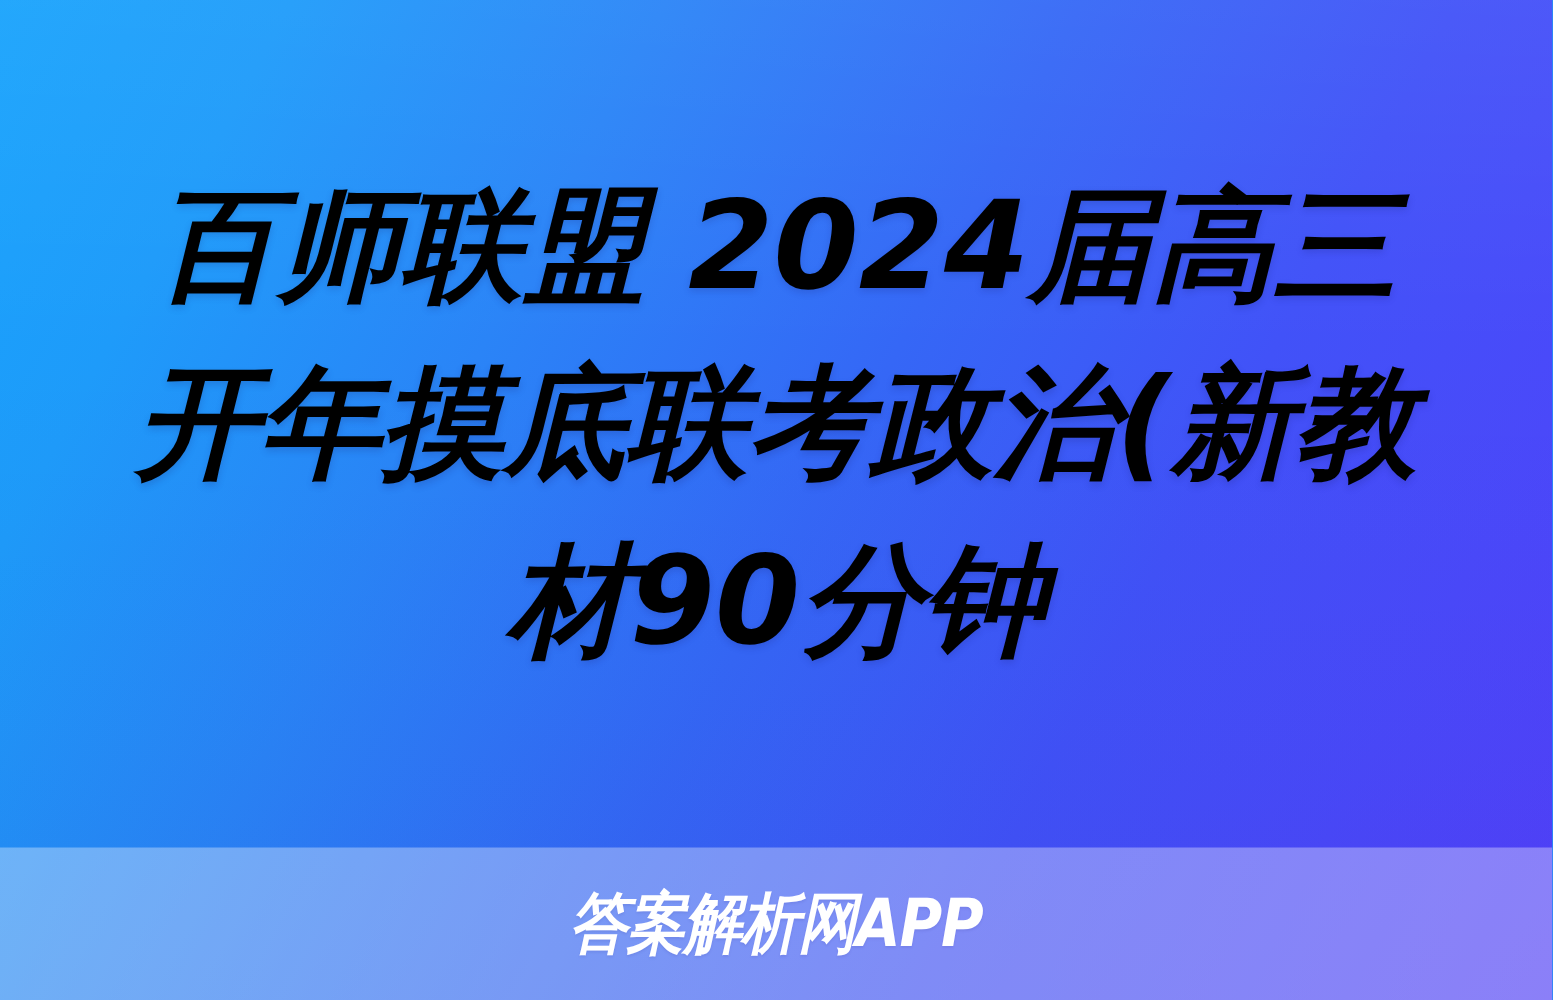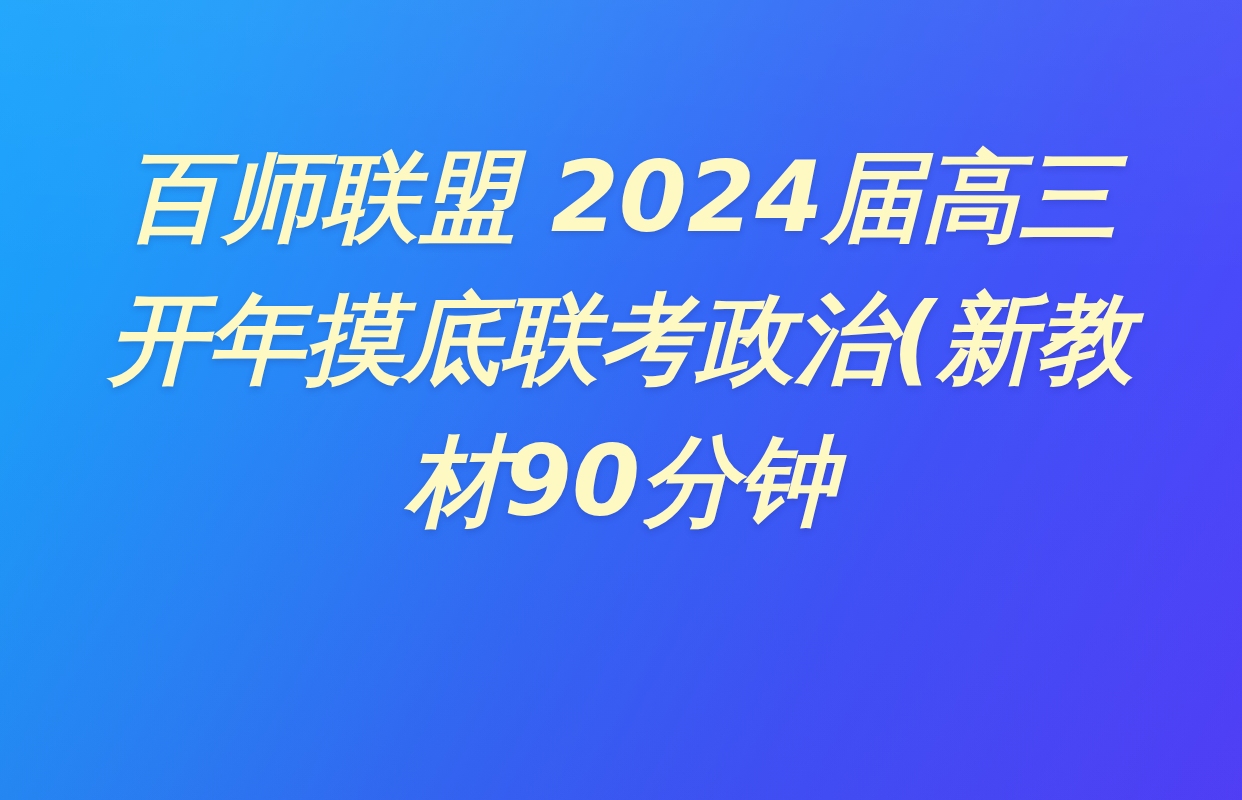--- a/index.html
+++ b/index.html
@@ -60,21 +60,21 @@
     height:678px;
     display:flex;
     align-items:center;
     justify-content:center;
     padding:0 78px;
   }
 
   .paper-title {
     width:1086px;
     text-align:center;
-    color:#fef9c3;
+    color:#000000;
     font-family:"DejaVu Sans", "Liberation Sans", sans-serif;
     font-size:98px;
     line-height:142px;
     font-weight:700;
     font-style:italic;
     letter-spacing:0px;
     word-break:break-all;
     text-shadow:0 3px 6px rgba(20,30,110,0.18);
     -webkit-font-smoothing:antialiased;
   }
@@ -111,14 +111,17 @@
 
 <div class="banner">
 
   <div class="banner-bg"></div>
   <div class="banner-bg-soft"></div>
 
   <div class="title-area">
     <h1 class="paper-title">百师联盟 2024届高三开年摸底联考政治(新教材90分钟</h1>
   </div>
 
+  <div class="footer-band">
+    <div class="watermark">答案解析网APP</div>
+  </div>
 
 </div>
 
 </body></html>

